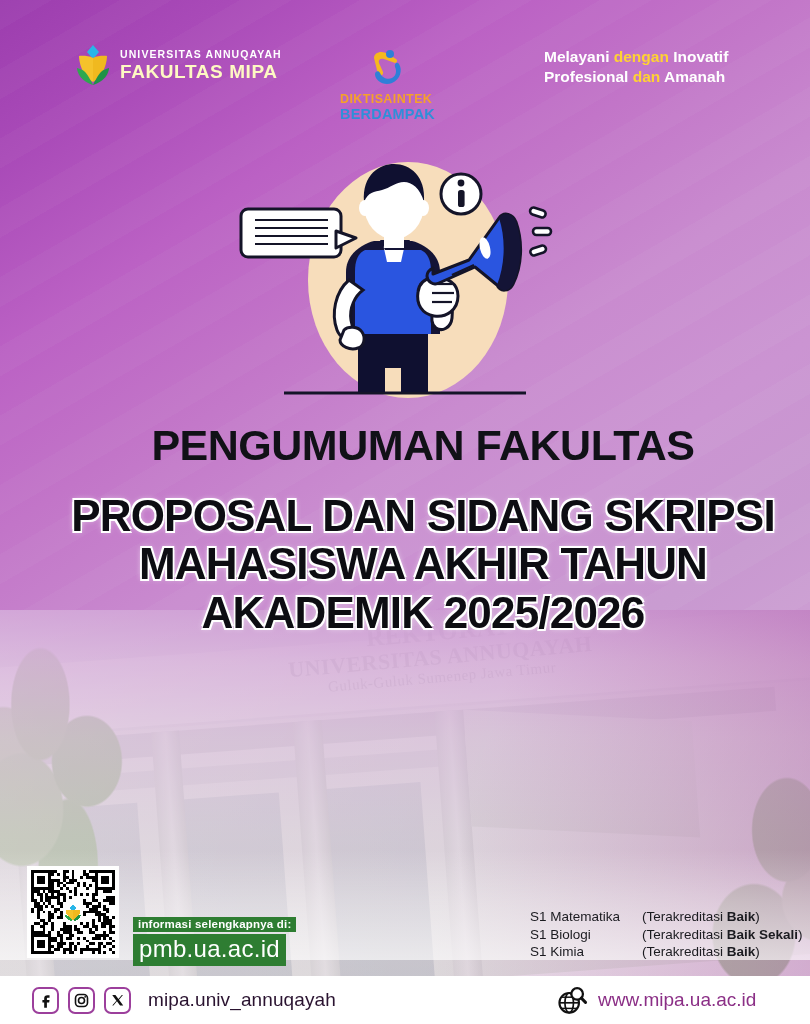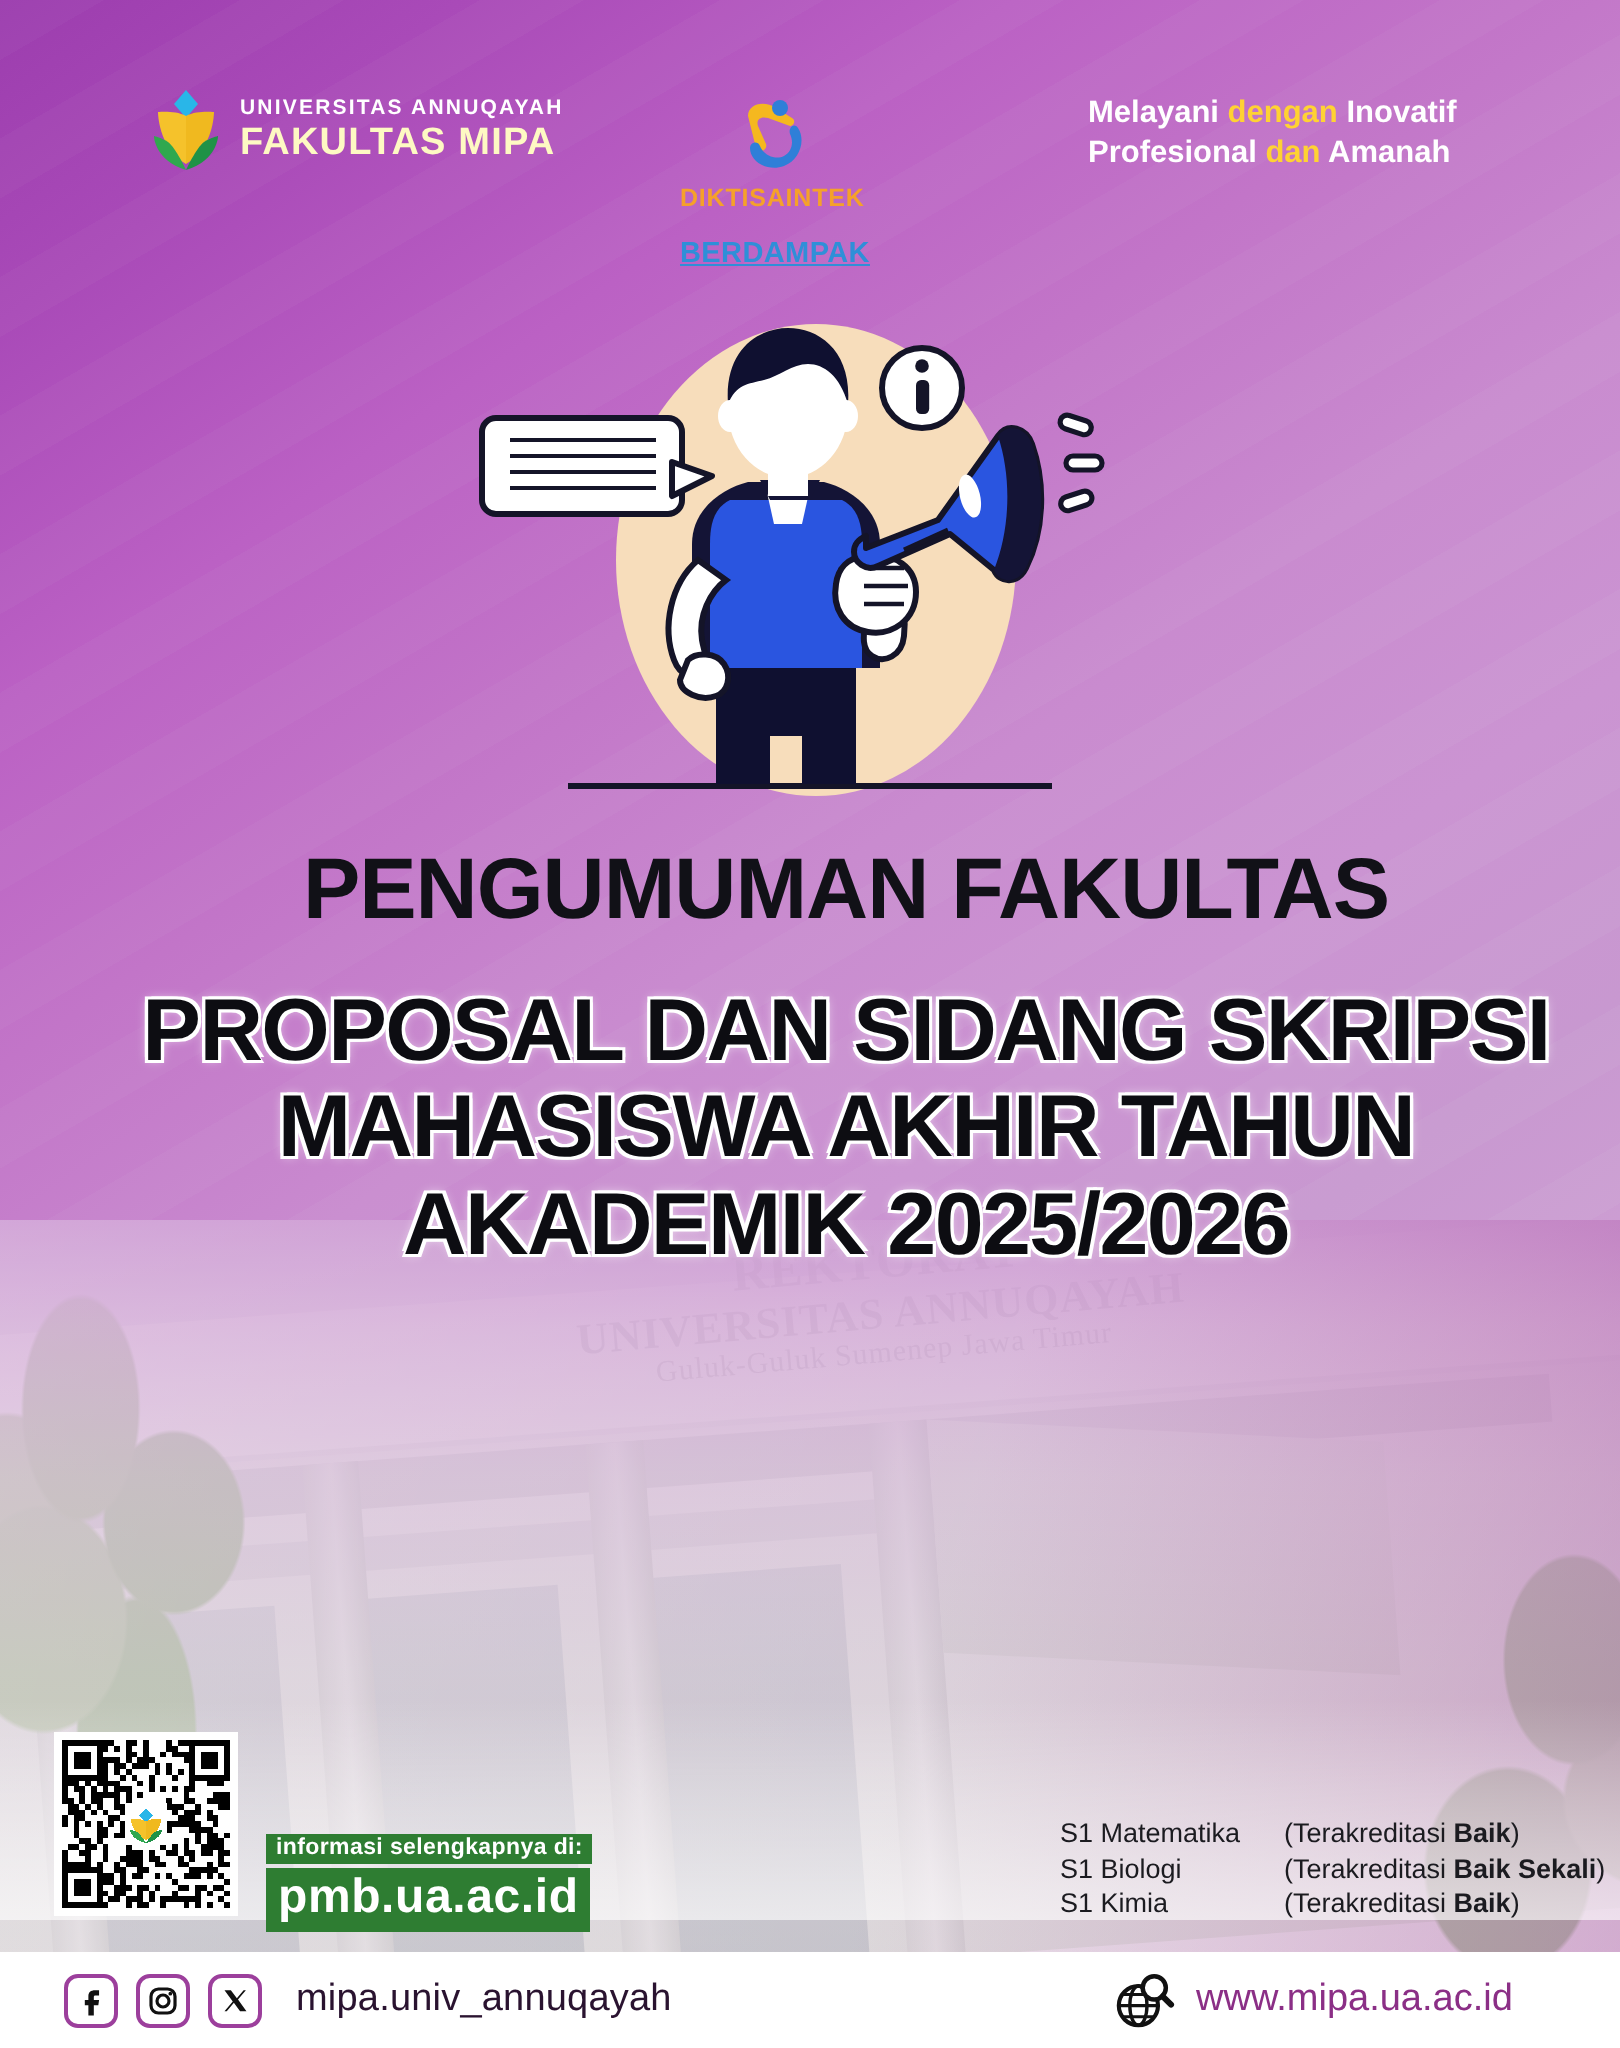--- a/index.html
+++ b/index.html
@@ -188,21 +188,21 @@
     position: absolute;
     left: 340px; top: 4px;
     display: flex; align-items: center; gap: 7px; flex-direction: column;
   }
   .dikti-mark { width: 34px; height: 38px; display:block; }
   .dikti-text { line-height: 1.02; }
   .dikti-text .d1 {
     display:block; color:#f5a12a; font-size: 12.5px; font-weight: bold; letter-spacing: .4px;
   }
   .dikti-text .d2 {
-    display:block; color:#2f8fd8; font-size: 14.5px; font-weight: bold; letter-spacing: .2px; margin-top:14px;text-decoration:underline;
+    display:block; color:#2f8fd8; font-size: 14.5px; font-weight: bold; letter-spacing: .2px; margin-top:1px;
   }
 
   .tagline {
     position: absolute;
     left: 544px; top: 3px;
     color: #ffffff;
     font-size: 15.5px;
     font-weight: bold;
     line-height: 1.32;
   }
@@ -266,21 +266,21 @@
     font-size: 11.5px;
     font-weight: bold;
     padding: 1px 5px 2px 5px;
     letter-spacing: .2px;
   }
   .pmb-big {
     display: inline-block;
     background: #2e7d32;
     color: #ffffff;
     font-size: 24px;
-    font-weight: bold;
+    font-weight: normal;
     padding: 1px 6px 3px 6px;
     letter-spacing: .3px;
     margin-top: 2px;
   }
 
   
   .programs {
     position: absolute;
     left: 514px; top: 908px;
     font-size: 13.5px;

